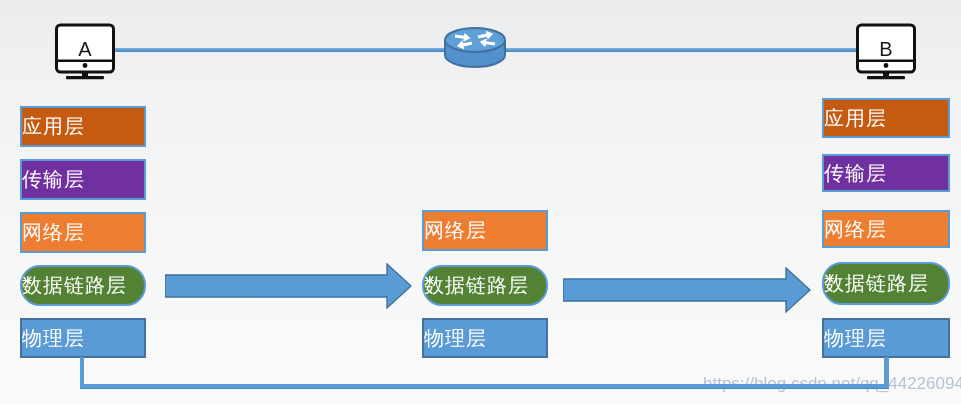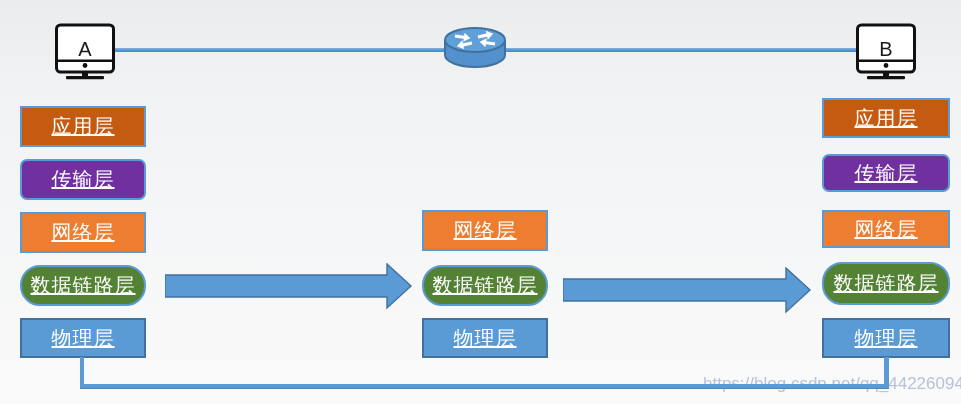--- a/index.html
+++ b/index.html
@@ -8,29 +8,28 @@
     width:961px;height:404px;
     overflow:hidden;
     background:linear-gradient(180deg,#ebecee 0%,#f1f2f3 22%,#f5f6f7 55%,#fafafa 100%);
     font-family:"Liberation Sans",sans-serif;
   }
   
   .layer-box{
     position:absolute;
     box-sizing:border-box;
     border:2px solid #5B9BD5;
-    display:flex;align-items:center;justify-content:center;
+    display:flex;align-items:center;
     color:#ffffff;
     font-family:"Liberation Serif",serif;
     font-size:20px;
     letter-spacing:1px;
-    text-decoration:underline;
   }
   .c-app {background:#C55A11;}
-  .c-trans{background:#7030A0;border-radius:7px;}
+  .c-trans{background:#7030A0;}
   .c-net {background:#ED7D31;}
   .c-dll {background:#548235;border-radius:20px;}
   .c-phy {background:#5B9BD5;border-color:#41719C;}
 
   .col-left {left:20px;width:126px;}
   .col-mid  {left:422px;width:126px;}
   .col-right{left:822px;width:128px;}
 
   
   .link-line{

